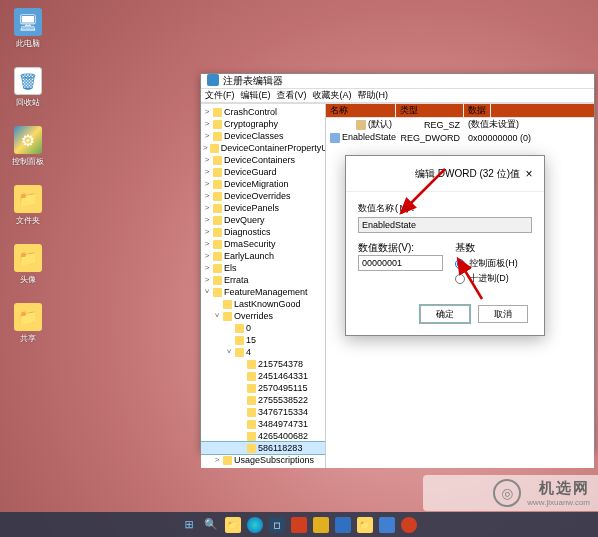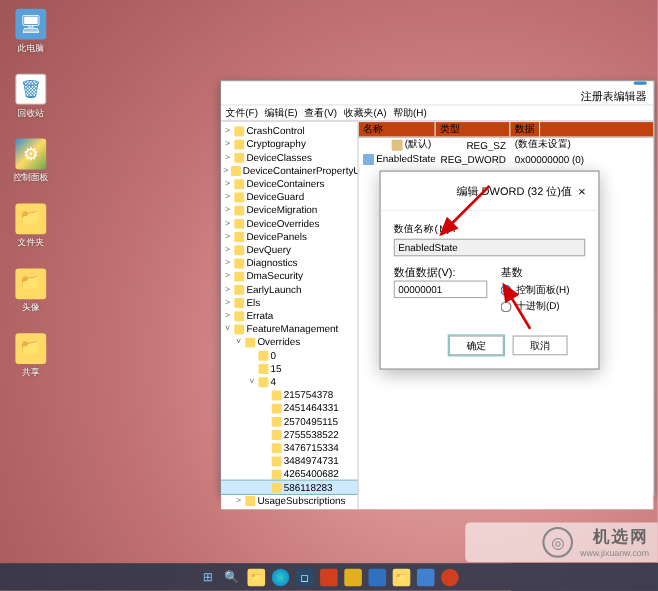--- a/index.html
+++ b/index.html
@@ -42,21 +42,21 @@
 .tb.blue { background: #3070c0; }
 .tb.folder2 { background: #ffd966; font-size: 9px; }
 .tb.blue2 { background: #4080d0; }
 .tb.dot { background: #d04020; border-radius: 50%; }
 
 .regedit {
   position: absolute; left: 200px; top: 73px; width: 395px; height: 378px;
   background: #f2f2f2; border: 1px solid #888; box-shadow: 0 2px 8px rgba(0,0,0,0.3);
   display: flex; flex-direction: column;
 }
-.titlebar { height: 22px; background: #fff; display: flex; align-items: flex-end; padding: 0 6px; gap: 4px; font-size: 10px; border-bottom: 1px solid #ddd; flex-direction: column; }
+.titlebar { height: 22px; background: #fff; display: flex; align-items: flex-start; padding: 0 6px; gap: 4px; font-size: 10px; border-bottom: 1px solid #ddd; }
 .titlebar .ic { width: 12px; height: 12px; background: #3a8cc8; border-radius: 2px; }
 .menubar { height: 16px; display: flex; align-items: flex-start; padding: 0 4px; gap: 6px; font-size: 9px; background: #fff; border-bottom: 1px solid #ddd; }
 .menubar span { cursor: pointer; }
 .addrbar { height: 16px; display: flex; align-items: center; padding: 0 4px; font-size: 8.5px; background: #fff; border-bottom: 1px solid #ddd; overflow: hidden; white-space: nowrap; }
 .regedit-body { flex: 1; display: flex; background: #fff; }
 .tree { width: 125px; border-right: 1px solid #ccc; overflow: hidden; padding: 2px 0; font-size: 9px; }
 .tree-item { display: flex; align-items: center; gap: 2px; padding: 0 2px; height: 12px; line-height: 12px; cursor: pointer; white-space: nowrap; }
 .tree-item.sel { background: #cde8ff; outline: 1px solid #7bb; }
 .tfolder { width: 9px; height: 9px; background: #ffd966; border-radius: 1px; display: inline-block; flex-shrink: 0; }
 .ind1 { padding-left: 12px; }
@@ -82,21 +82,21 @@
 .dlg-close { width: 18px; text-align: center; cursor: pointer; font-size: 12px; }
 .dlg-body { padding: 10px 12px; }
 .dlg-field { margin-bottom: 8px; }
 .dlg-field label { display: block; margin-bottom: 2px; font-size: 9px; font-family: Liberation Mono, monospace; }
 .dlg-input { width: 100%; height: 16px; border: 1px solid #aaa; padding: 0 3px; font-size: 9px; background: #fff; }
 .dlg-input[readonly] { background: #f0f0f0; }
 .dlg-row { display: flex; gap: 12px; }
 .dlg-row > div { flex: 1; }
 .dlg-radio { display: flex; align-items: center; gap: 4px; font-size: 9px; margin: 2px 0; }
 .dlg-radio input { width: 10px; height: 10px; }
-.dlg-buttons { display: flex; justify-content: flex-end; gap: 8px; padding: 8px 28px 12px; }
+.dlg-buttons { display: flex; justify-content: flex-end; gap: 8px; padding: 8px 16px 12px; }
 .dlg-btn { width: 50px; height: 18px; border: 1px solid #aaa; background: #fff; font-size: 9px; cursor: pointer; }
 .dlg-btn.primary { outline: 1px solid #7bb; }
 
 .arrow { position: absolute; pointer-events: none; }
 .arrow svg { overflow: visible; }
 
 .watermark { position: absolute; right: 0; bottom: 26px; width: 175px; height: 36px; background: rgba(255,255,255,0.6); display: flex; align-items: center; justify-content: flex-end; padding: 2px 8px; gap: 6px; border-radius: 4px 0 0 4px; }
 .wm-logo { width: 28px; height: 28px; border: 2px solid #888; border-radius: 50%; display: flex; align-items: center; justify-content: center; font-size: 14px; color: #888; }
 .wm-text { text-align: right; }
 .wm-text .big { font-size: 15px; color: #666; font-weight: 600; letter-spacing: 2px; }
@@ -224,20 +224,25 @@
           </div>
           <div class="tree-item ">
             <span class="arr">&gt;</span>
             <span class="tfolder"></span>
             <span>Errata</span>
           </div>
           <div class="tree-item ">
             <span class="arr">˅</span>
             <span class="tfolder"></span>
             <span>FeatureManagement</span>
+          </div>
+          <div class="tree-item ind1">
+            <span class="arr"></span>
+            <span class="tfolder"></span>
+            <span>LastKnownGood</span>
           </div>
           <div class="tree-item ind1">
             <span class="arr">˅</span>
             <span class="tfolder"></span>
             <span>Overrides</span>
           </div>
           <div class="tree-item ind2">
             <span class="arr"></span>
             <span class="tfolder"></span>
             <span>0</span>

